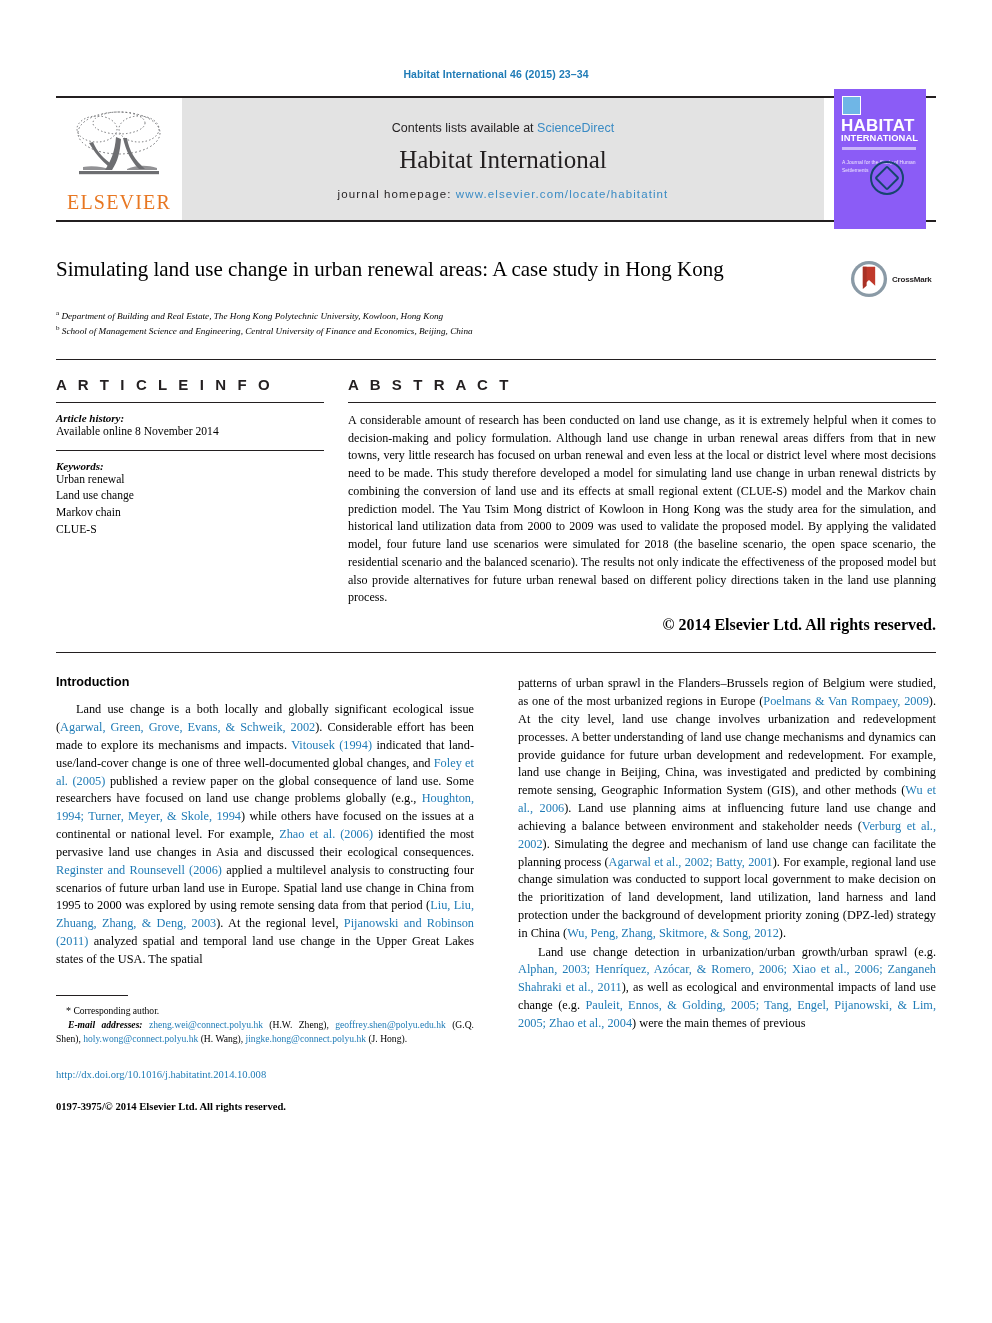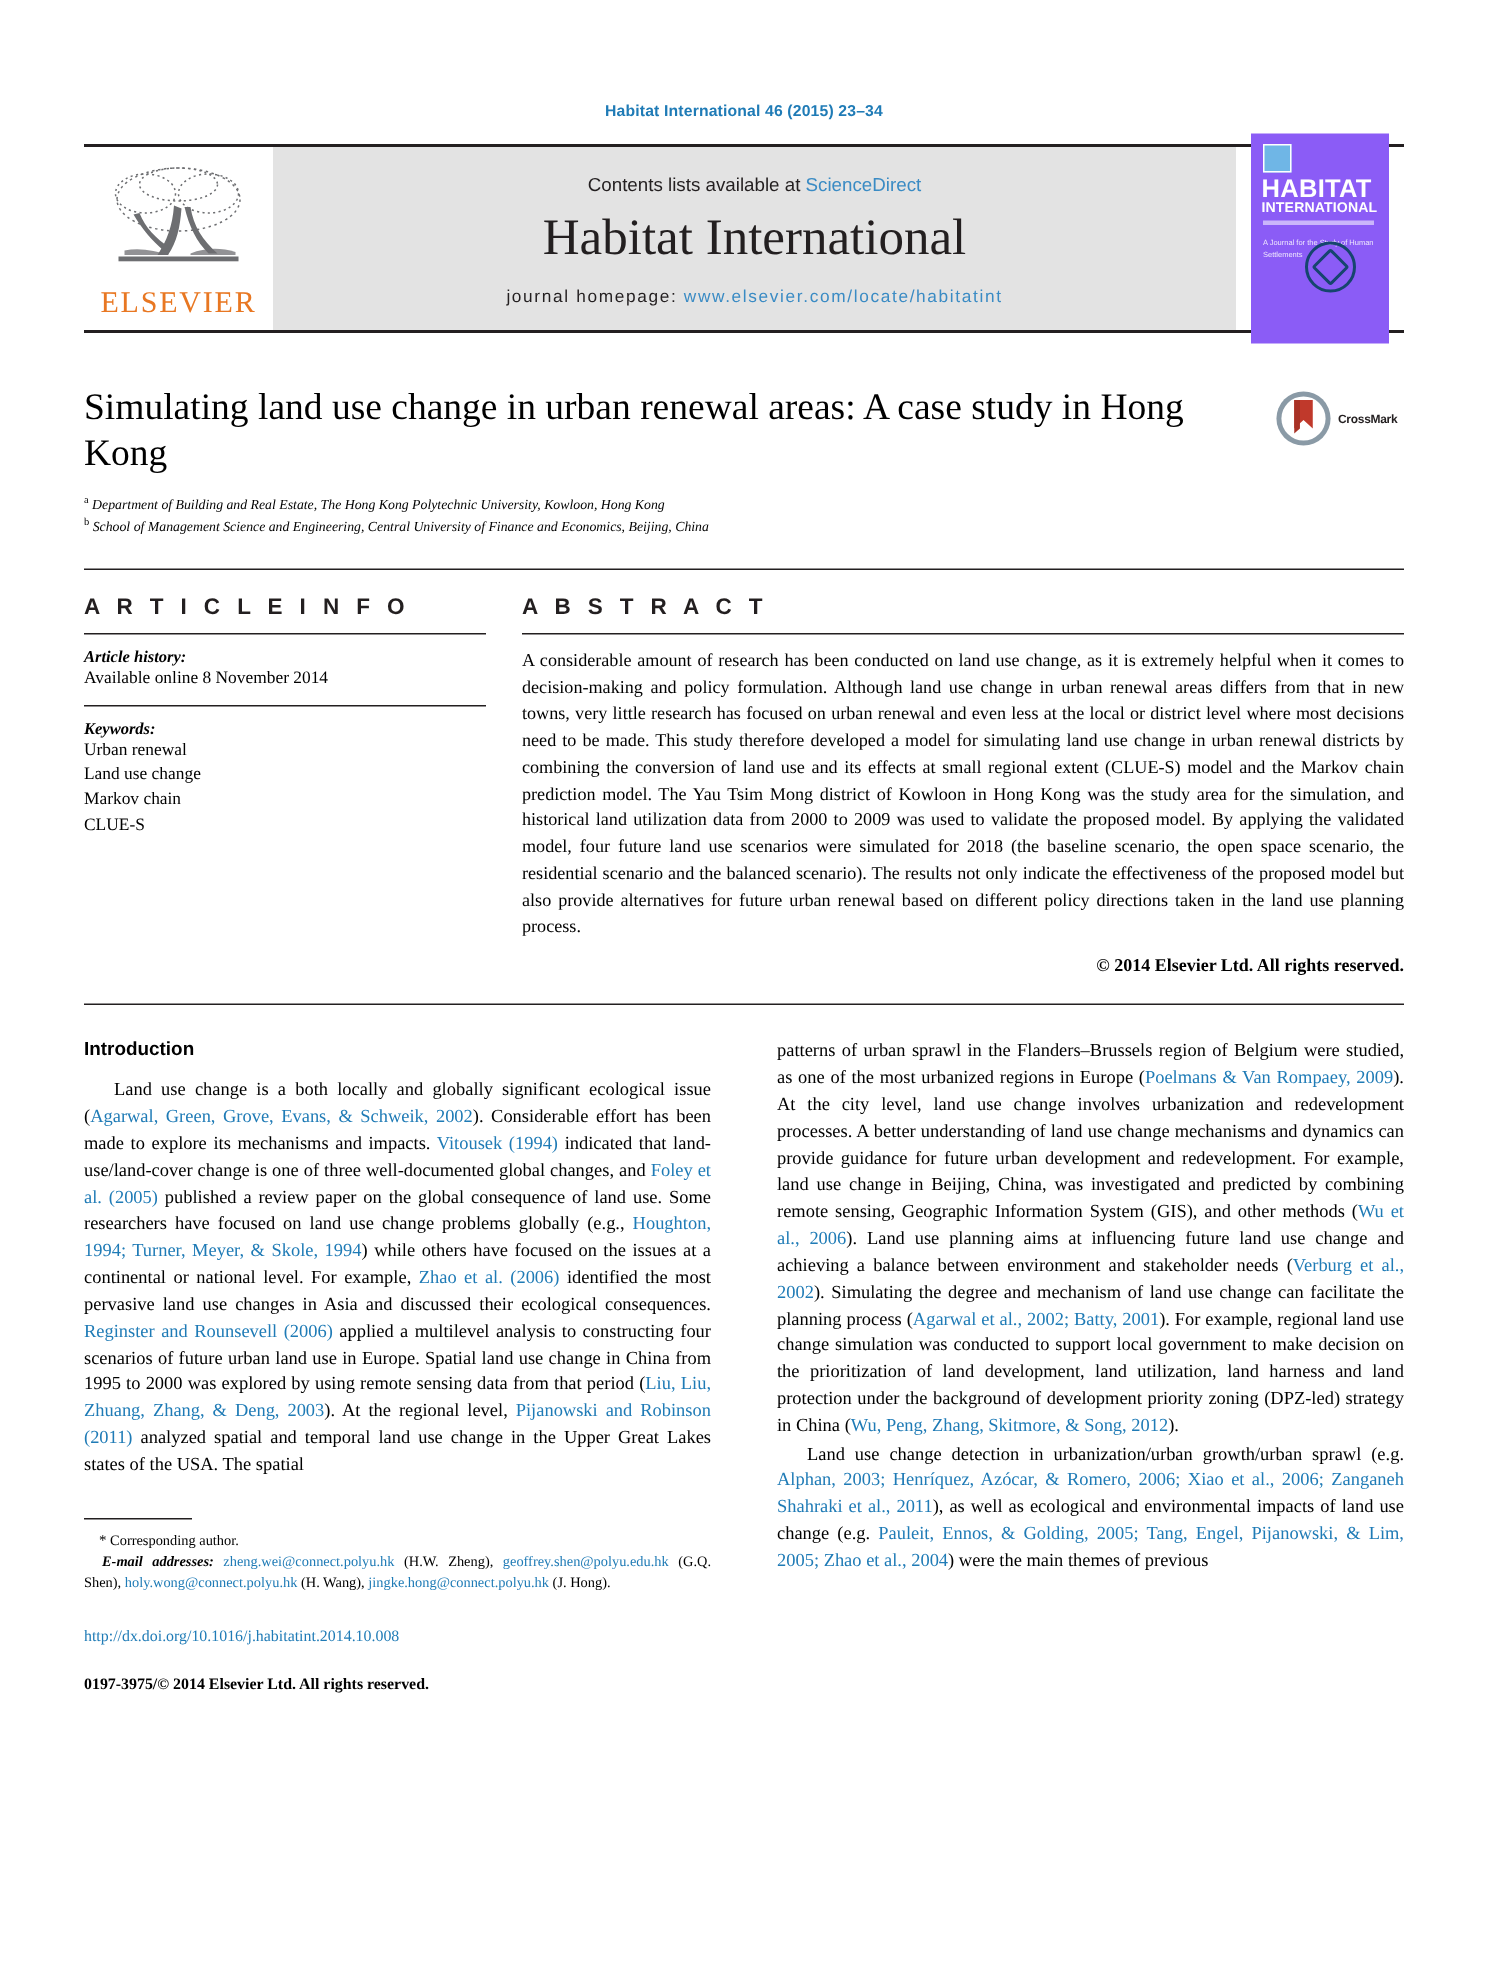--- a/index.html
+++ b/index.html
@@ -72,21 +72,21 @@
   }
   .contents-line {
     font-family: "Liberation Sans", sans-serif;
     font-size: 12.5px;
     color: #231f20;
     text-align: right;
   }
   .contents-line .sd-link { color: #3a8bc4; }
   .journal-name {
     font-family: "Liberation Serif", serif;
-    font-size: 34px;
+    font-size: 25px;
     color: #231f20;
     margin: 12px 0 16px;
     line-height: 1;
   }
   .homepage-line {
     font-family: "Liberation Sans", sans-serif;
     font-size: 11.5px;
     letter-spacing: 1.1px;
     color: #231f20;
   }
@@ -144,21 +144,21 @@
   }
 
   
   .title-block {
     margin-top: 34px;
     display: flex;
     align-items: flex-start;
   }
   .title-text {
     flex: 1 1 auto;
-    font-size: 25px;
+    font-size: 21px;
     line-height: 1.24;
     font-weight: normal;
     margin: 0;
     padding-right: 24px;
   }
   .crossmark {
     flex: 0 0 auto;
     width: 86px;
     display: flex;
     align-items: center;
@@ -211,21 +211,21 @@
   .kw-list { font-size: 11.6px; line-height: 1.45; }
 
   .abstract-text {
     font-size: 12.1px;
     line-height: 1.47;
     text-align: justify;
     margin: 0;
   }
   .copyright-line {
     text-align: right;
-    font-size: 12px;
+    font-size: 16px;
     margin-top: 9px;
     font-weight: bold;
   }
 
   .rule-bottom { border: 0; border-top: 1.4px solid #231f20; margin: 18px 0 0; }
 
   
   .body-cols {
     display: flex;
     margin-top: 22px;

